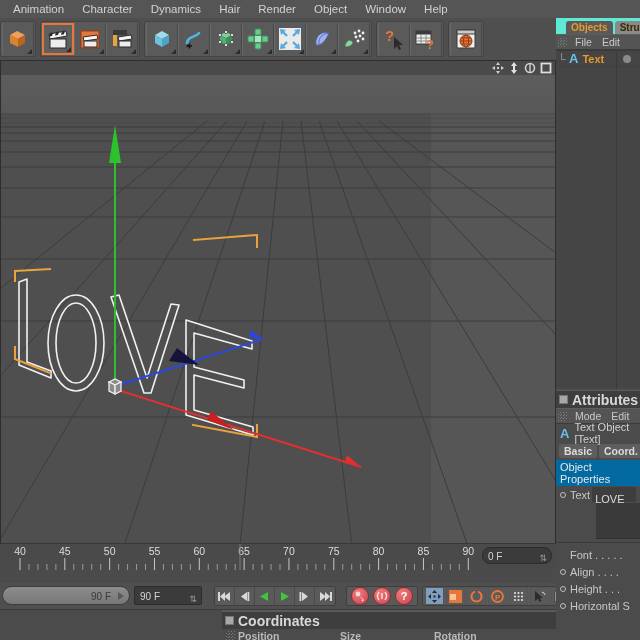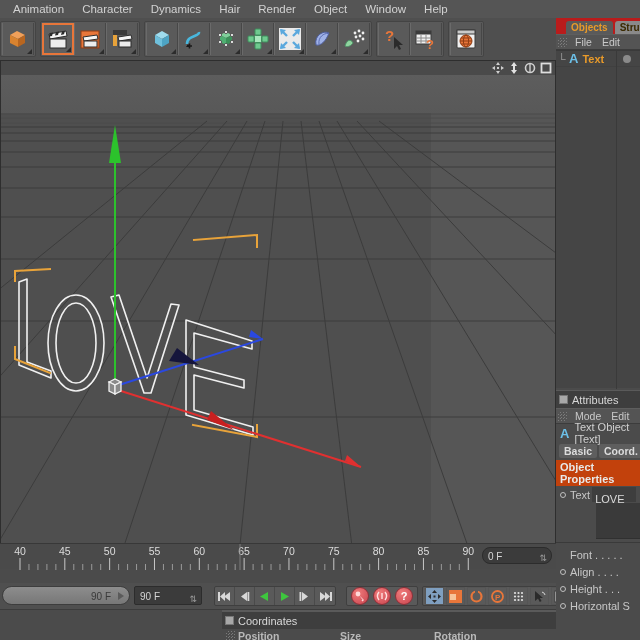--- a/index.html
+++ b/index.html
@@ -138,21 +138,21 @@
     background:#5a5a5a;
   }
   .mbtn.act{ background:#7f9fc0; }
 
   
   #right{
     position:absolute; left:556px; top:18px; width:84px; height:622px;
     background:#4b4b4b;
   }
   .pnl-tabs{
-    height:16px; background:#b91c1c; display:flex; align-items:flex-end;
+    height:16px; background:#5eead4; display:flex; align-items:flex-end;
     padding-left:10px; gap:2px; overflow:hidden;
   }
   .pnl-tab{
     background:#8a8a8a; color:#3a2a00; font-size:10px; font-weight:bold;
     padding:1px 5px 1px 5px; border-radius:3px 3px 0 0;
   }
   .pnl-tab.on{ background:#5a5a5a; color:#e89a2a; }
   .pnl-menubar{
     height:16px; background:#545454; display:flex; align-items:center;
     border-top:1px solid #5e5e5e; border-bottom:1px solid #3c3c3c;
@@ -183,33 +183,33 @@
     background:#8a8a8a;
   }
   #attr{
     position:absolute;left:0;top:372px;width:84px;height:250px;background:#4b4b4b;
   }
   .attr-title{
     height:18px;background:#3e3e3e;display:flex;align-items:center;padding-left:3px;
     border-top:1px solid #5a5a5a;
   }
   .sq{ width:9px;height:9px;background:#a8a8a8;border:1px solid #777;margin-right:4px; }
-  .attr-title span{ color:#d8d8d8;font-size:11px;font-weight:normal; }
+  .attr-title span{ color:#d8d8d8;font-size:14px;font-weight:bold; }
   .attr-obj{
     height:18px;display:flex;align-items:center;padding-left:4px;background:#4b4b4b;
   }
   .attr-obj .A{ color:#6cc0e8;font-size:13px;font-weight:bold;margin-right:5px; }
   .attr-obj span.t{ color:#d0d0d0;font-size:11px; }
   .attr-tabs{ display:flex;gap:2px;padding:2px 0 2px 3px;justify-content:space-between; }
   .attr-tab{
     background:#5e5e5e;color:#dcdcdc;font-size:10.5px;font-weight:bold;
     padding:1px 5px;border-radius:2px;
   }
   .attr-sect{
-    background:#c2410c;color:#e8e8e8;font-size:11px;font-weight:bold;
+    background:#0369a1;color:#e8e8e8;font-size:11px;font-weight:normal;
     padding:1px 12px 1px 4px;
   }
   .attr-row{ display:flex;align-items:center;height:17px;padding-left:4px; }
   .bullet{
     width:6px;height:6px;border:1px solid #bfbfbf;border-radius:50%;
     margin-right:4px;flex:none;
   }
   .attr-lbl{ color:#c6c6c6;font-size:11px;white-space:nowrap; }
   .attr-val{
     background:#3e3e3e;color:#dcdcdc;font-size:11px;

